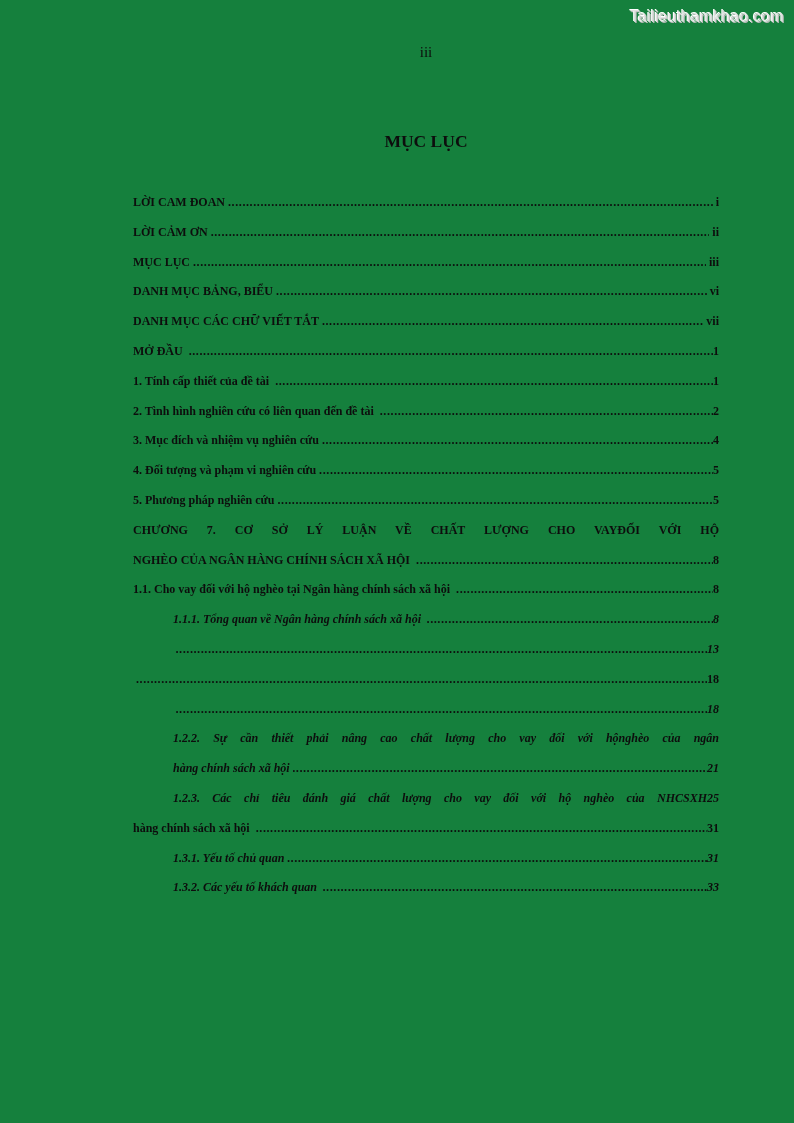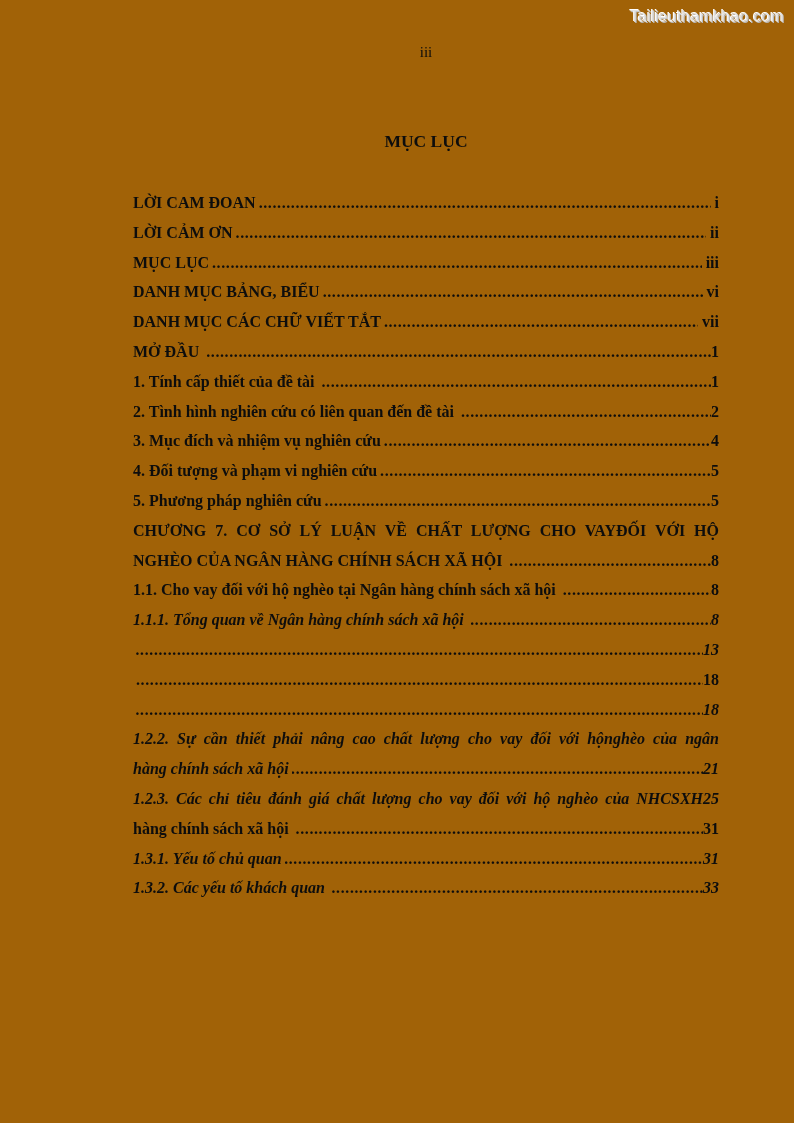--- a/index.html
+++ b/index.html
@@ -1,20 +1,20 @@
 <!DOCTYPE html>
 <html><head>
 <meta charset="utf-8">
 <style>
   * { margin:0; padding:0; box-sizing:border-box; }
   html,body { background:#ffffff; }
   .page {
     position:relative;
     width:794px; height:1123px;
-    background:#a16207;
+    background:#15803d;
     font-family:"Liberation Serif", serif;
     color:#0d0d0d;
     overflow:hidden;
   }
   .watermark {
     position:absolute; top:8px; right:10px;
     font-family:"Liberation Sans", sans-serif;
     font-size:16px;
     color:#e3e3e3;
     text-shadow:-1px -1px 0 #ffffff, 1px 1px 0 #b9b9b9;
@@ -23,24 +23,24 @@
   .page-num {
     position:absolute; top:44px; left:133px; width:586px;
     text-align:center; font-size:15px;
   }
   .doc-title {
     position:absolute; top:131px; left:133px; width:586px;
     text-align:center; font-size:17.5px; font-weight:bold;
   }
   .toc {
     position:absolute; top:188px; left:133px; width:586px;
-    font-size:16px; font-weight:bold;
+    font-size:12px; font-weight:bold;
   }
   .toc-line { height:29.8px; line-height:29.8px; overflow:hidden; }
-  .toc-line.italic { font-style:italic; }
+  .toc-line.italic { font-style:italic;margin-left:40px; }
   .toc-row { display:flex; align-items:baseline; }
   .toc-label { flex:0 0 auto; white-space:pre; }
   .toc-leader {
     flex:1 1 auto; overflow:hidden; white-space:nowrap;
     margin-left:3px; letter-spacing:0.6px;
   }
   .toc-pagenum { flex:0 0 auto; white-space:pre; }
   .toc-just { text-align:justify; text-align-last:justify; white-space:nowrap; }
 </style>
 </head>

